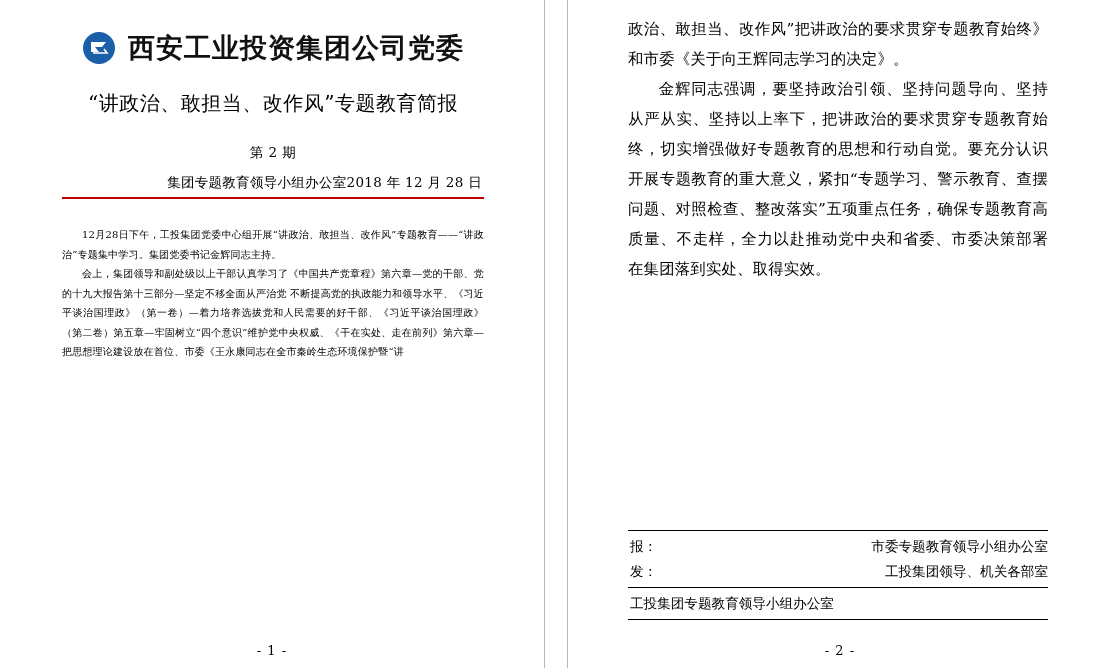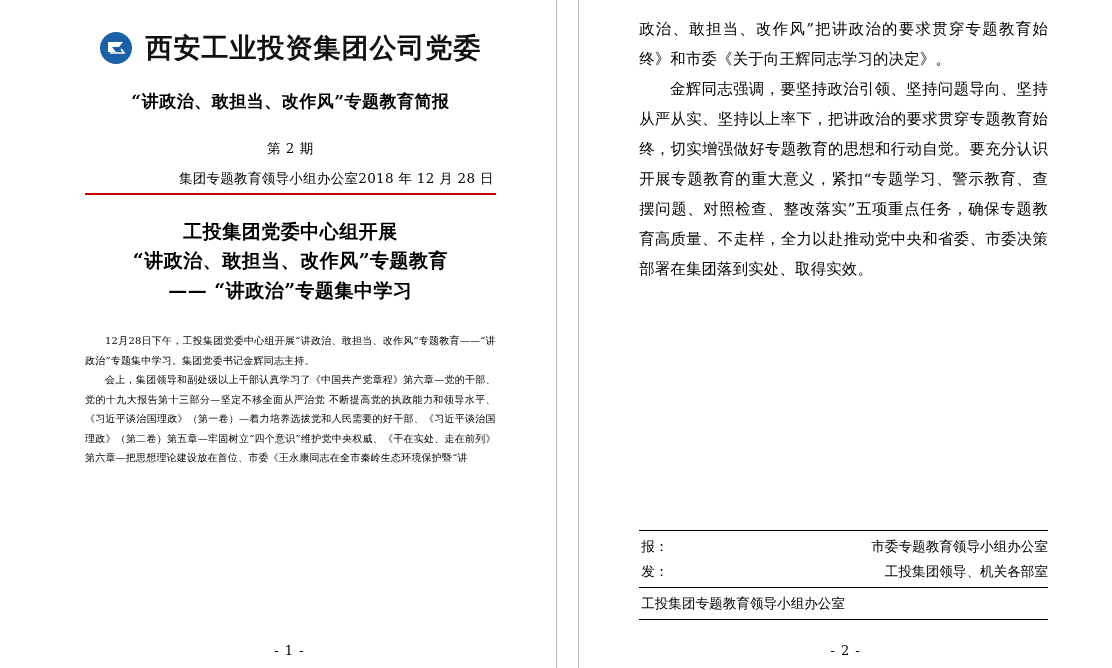--- a/index.html
+++ b/index.html
@@ -23,21 +23,20 @@
   }
   .page {
     position: relative;
     background: #fff;
     height: 668px;
     box-sizing: border-box;
   }
   .page-left {
     width: 545px;
     padding: 14px 60px 0 62px;
-    margin-left: 23px;
   }
   .page-gap {
     width: 22px;
     background: #ffffff;
     border-left: 1px solid #b8b8b8;
     border-right: 1px solid #b8b8b8;
     height: 668px;
   }
   .page-right {
     width: 545px;
@@ -60,22 +59,22 @@
   .masthead-title {
     font-family: "DejaVu Serif", "Liberation Serif", serif;
     font-weight: bold;
     font-size: 27px;
     letter-spacing: 1px;
     color: #111;
     white-space: nowrap;
   }
   .subtitle {
     text-align: center;
-    font-size: 17px;
-    font-weight: bold;
+    font-size: 20px;
+    font-weight: normal;
     margin-top: 24px;
     letter-spacing: 0.5px;
   }
   .issue {
     text-align: center;
     font-size: 13.5px;
     margin-top: 27px;
     letter-spacing: 0.5px;
   }
   .meta-row {
@@ -197,25 +196,20 @@
     <div class="subtitle">“讲政治、敢担当、改作风”专题教育简报</div>
 
     <div class="issue">第 2 期</div>
 
     <div class="meta-row">
       <span class="dept">集团专题教育领导小组办公室</span>
       <span class="date">2018 年 12 月 28 日</span>
     </div>
     <div class="red-rule"></div>
 
-    <div class="headline">
-      <div>工投集团党委中心组开展</div>
-      <div>“讲政治、敢担当、改作风”专题教育</div>
-      <div>—— “讲政治”专题集中学习</div>
-    </div>
 
     <div class="body-text">
       <p>12月28日下午，工投集团党委中心组开展“讲政治、敢担当、改作风”专题教育——“讲政治”专题集中学习。集团党委书记金辉同志主持。</p>
       <p>会上，集团领导和副处级以上干部认真学习了《中国共产党章程》第六章—党的干部、党的十九大报告第十三部分—坚定不移全面从严治党 不断提高党的执政能力和领导水平、《习近平谈治国理政》（第一卷）—着力培养选拔党和人民需要的好干部、《习近平谈治国理政》（第二卷）第五章—牢固树立“四个意识”维护党中央权威、《干在实处、走在前列》第六章—把思想理论建设放在首位、市委《王永康同志在全市秦岭生态环境保护暨“讲</p>
     </div>
 
     <div class="page-number">- 1 -</div>
   </div>
 
   <div class="page-gap"></div>

